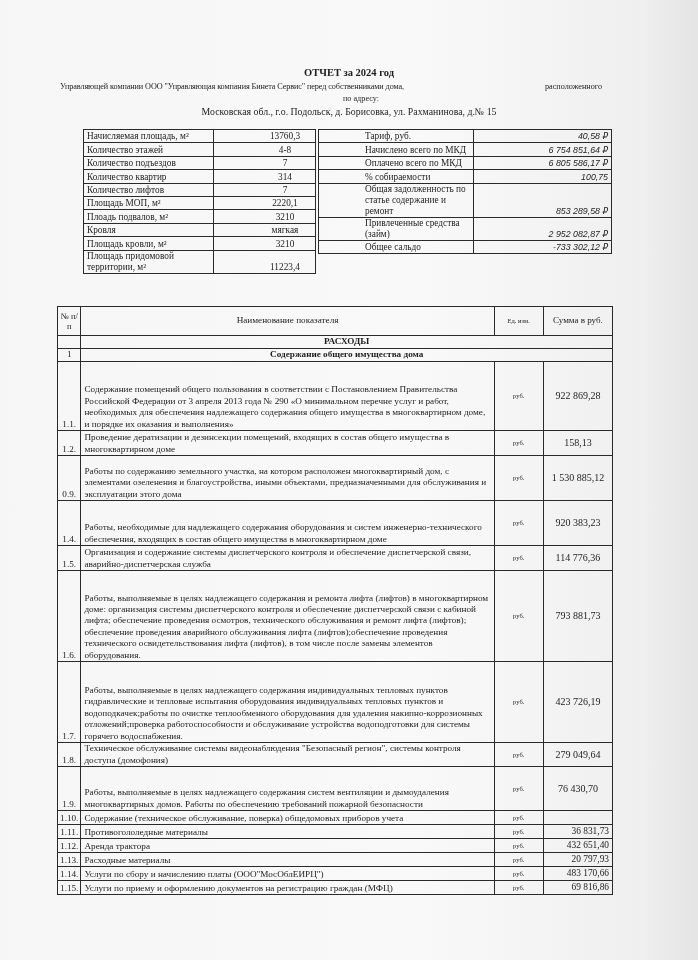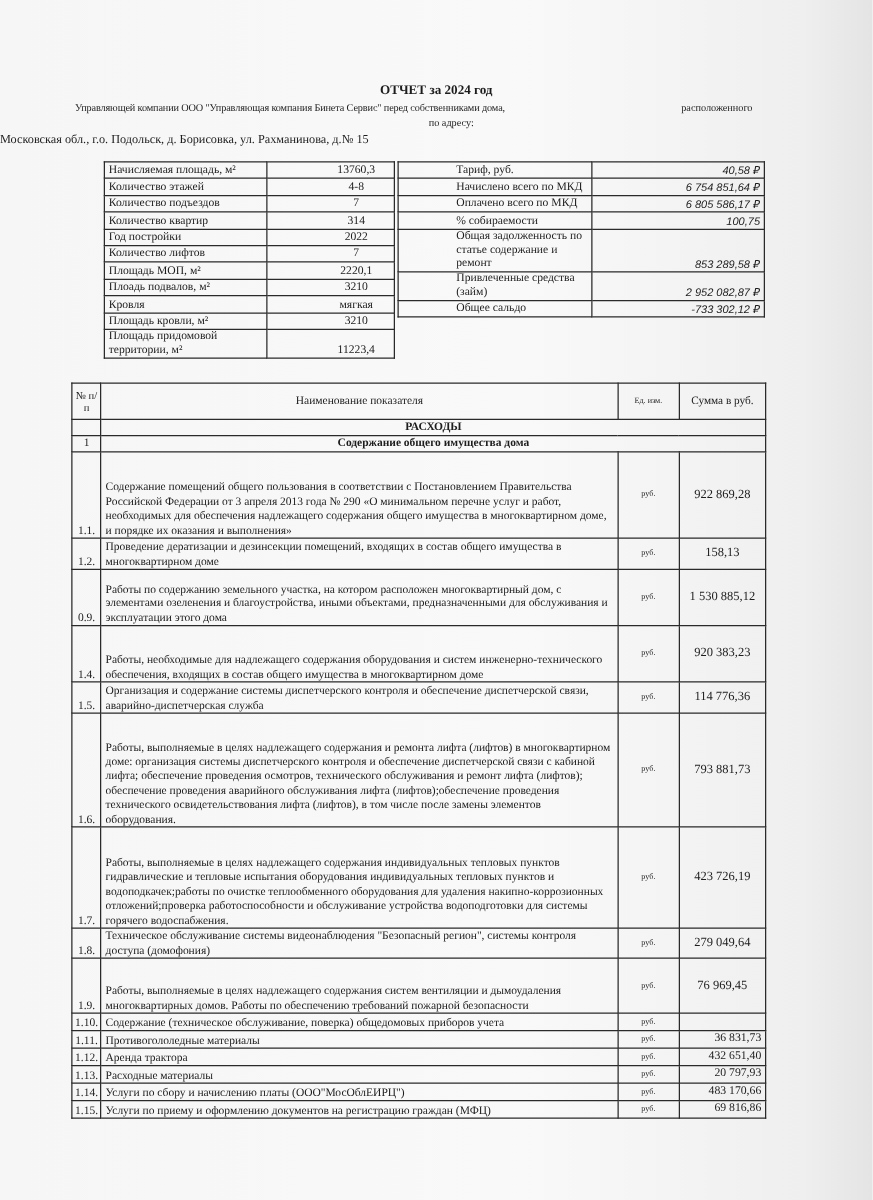--- a/index.html
+++ b/index.html
@@ -9,21 +9,21 @@
     font-family:"Liberation Serif", "DejaVu Serif", serif;
     color:#1d1d1d;
   }
   .page { position:absolute; left:0; top:0; width:698px; height:960px;
     background: linear-gradient(90deg,#f6f6f6 0%,#f9f9f9 60%,#efefef 92%,#e4e4e4 100%); }
   .title { position:absolute; top:67px; left:0; width:698px; text-align:center;
     font-weight:bold; font-size:10.5px; }
   .sub1 { position:absolute; top:82px; left:60px; font-size:8.2px; letter-spacing:-0.1px; }
   .sub1r { position:absolute; top:82px; left:545px; font-size:8.2px; }
   .sub2 { position:absolute; top:94px; left:12px; width:698px; text-align:center; font-size:8.2px; }
-  .addr { position:absolute; top:106px; left:0; width:698px; font-size:9.8px; }
+  .addr { position:absolute; top:106px; left:0; width:698px; text-align:center; font-size:9.8px; }
 
   table { border-collapse:collapse; position:absolute; }
   td { border:1px solid #2a2a2a; padding:0 3px; font-size:9.3px; line-height:11px; vertical-align:bottom; }
 
   #info-left { left:83px; top:129px; width:233px; }
   #info-left td { height:12.4px; }
   #info-left td.v { text-align:center; width:54px;padding-left:44px; }
 
   #info-right { left:318px; top:129px; width:294px; }
   #info-right td { height:12.4px;padding-left:46px; }
@@ -60,24 +60,20 @@
           <td>Количество этажей</td>
                   <td class="v">4-8</td>
         </tr>
         <tr>
           <td>Количество подъездов</td>
                   <td class="v">7</td>
         </tr>
         <tr>
           <td>Количество квартир</td>
                   <td class="v">314</td>
-        </tr>
-        <tr>
-          <td>Год постройки</td>
-                  <td class="v">2022</td>
         </tr>
         <tr>
           <td>Количество лифтов</td>
                   <td class="v">7</td>
         </tr>
         <tr>
           <td>Площадь МОП, м²</td>
                   <td class="v">2220,1</td>
         </tr>
         <tr>
@@ -195,21 +191,21 @@
         <tr>
           <td class="num" style="height:23px">1.8.</td>
     <td class="name">Техническое обслуживание системы видеонаблюдения "Безопасный регион", системы контроля доступа (домофония)</td>
     <td class="unit">руб.</td>
     <td class="sum">279 049,64</td>
         </tr>
         <tr>
           <td class="num" style="height:43px">1.9.</td>
     <td class="name">Работы, выполняемые в целях надлежащего содержания систем вентиляции и дымоудаления многоквартирных домов. Работы по обеспечению требований пожарной безопасности</td>
     <td class="unit">руб.</td>
-    <td class="sum">76 969,45</td>
+    <td class="sum">76 430,70</td>
         </tr>
         <tr class="short">
           <td class="num" style="height:13px">1.10.</td>
     <td class="name">Содержание (техническое обслуживание, поверка) общедомовых приборов учета</td>
     <td class="unit">руб.</td>
     <td class="sum"></td>
         </tr>
         <tr class="short">
           <td class="num" style="height:13px">1.11.</td>
     <td class="name">Противогололедные материалы</td>

